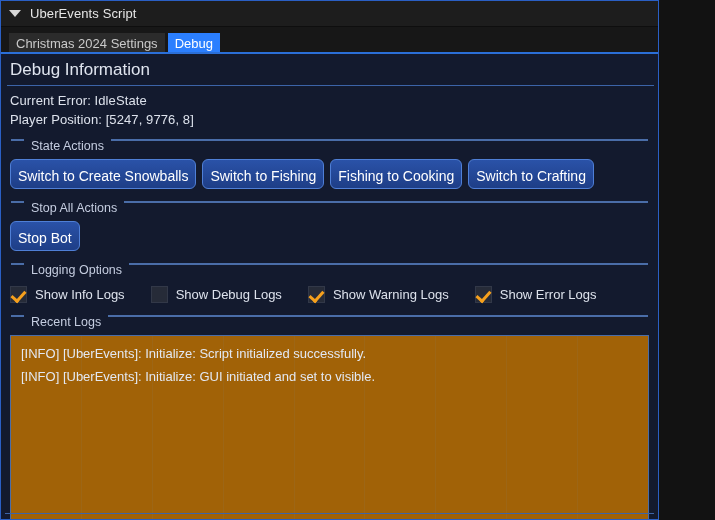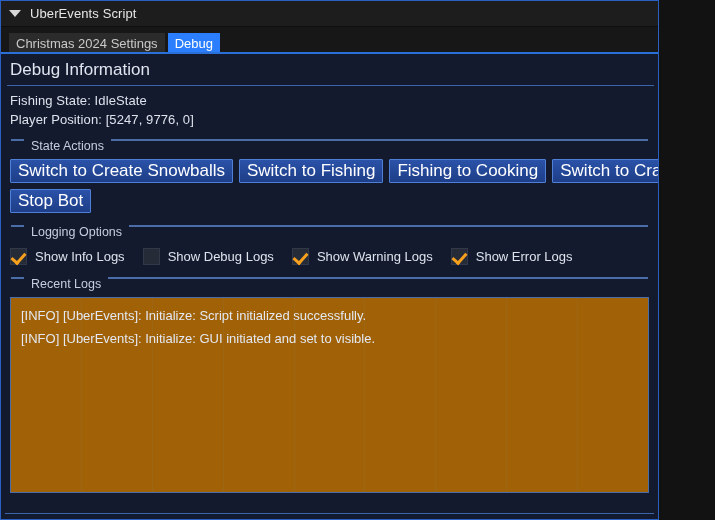--- a/index.html
+++ b/index.html
@@ -132,36 +132,36 @@
 
   
   .btn-row {
     display: flex;
     gap: 6px;
     padding: 6px 8px 0 9px;
     flex-wrap: nowrap;
   }
   .btn {
     font-family: "Liberation Sans", sans-serif;
-    font-size: 17px;
+    font-size: 14px;
     color: #ffffff;
     background: linear-gradient(180deg, #2a52a8 0%, #1e3e87 100%);
     border: 1px solid #4f7fd6;
-    border-radius: 1px;
-    padding: 2px 7px 3px 7px;
+    border-radius: 6px;
+    padding: 8px 7px 3px 7px;
     line-height: 17px;
     cursor: pointer;
     white-space: nowrap;
   }
 
   
   .check-row {
     display: flex;
     align-items: center;
-    gap: 0px;
+    gap: 8px;
     padding: 9px 0 0 9px;
   }
   .check-item {
     display: flex;
     align-items: center;
     cursor: pointer;
     margin-right: 18px;
   }
   .checkbox {
     position: relative;
@@ -241,35 +241,40 @@
     <button class="tab">Christmas 2024 Settings</button>
     <button class="tab active">Debug</button>
     <div class="tab-underline"></div>
   </div>
 
   <div class="body">
 
     <div class="section-header">Debug Information</div>
     <div class="section-rule"></div>
 
-    <div class="info-line first">Fishing State: IdleState</div>
-    <div class="info-line">Player Position: [5247, 9776, 0]</div>
+    <div class="info-line first">Current Error: IdleState</div>
+    <div class="info-line">Player Position: [5247, 9776, 8]</div>
 
     <div class="group-head">
       <div class="group-dash"></div>
       <div class="group-label">State Actions</div>
       <div class="group-line"></div>
     </div>
     <div class="btn-row">
       <button class="btn">Switch to Create Snowballs</button>
       <button class="btn">Switch to Fishing</button>
       <button class="btn">Fishing to Cooking</button>
       <button class="btn">Switch to Crafting</button>
     </div>
 
+    <div class="group-head">
+      <div class="group-dash"></div>
+      <div class="group-label">Stop All Actions</div>
+      <div class="group-line"></div>
+    </div>
     <div class="btn-row">
       <button class="btn">Stop Bot</button>
     </div>
 
     <div class="group-head">
       <div class="group-dash"></div>
       <div class="group-label">Logging Options</div>
       <div class="group-line"></div>
     </div>
     <div class="check-row">

